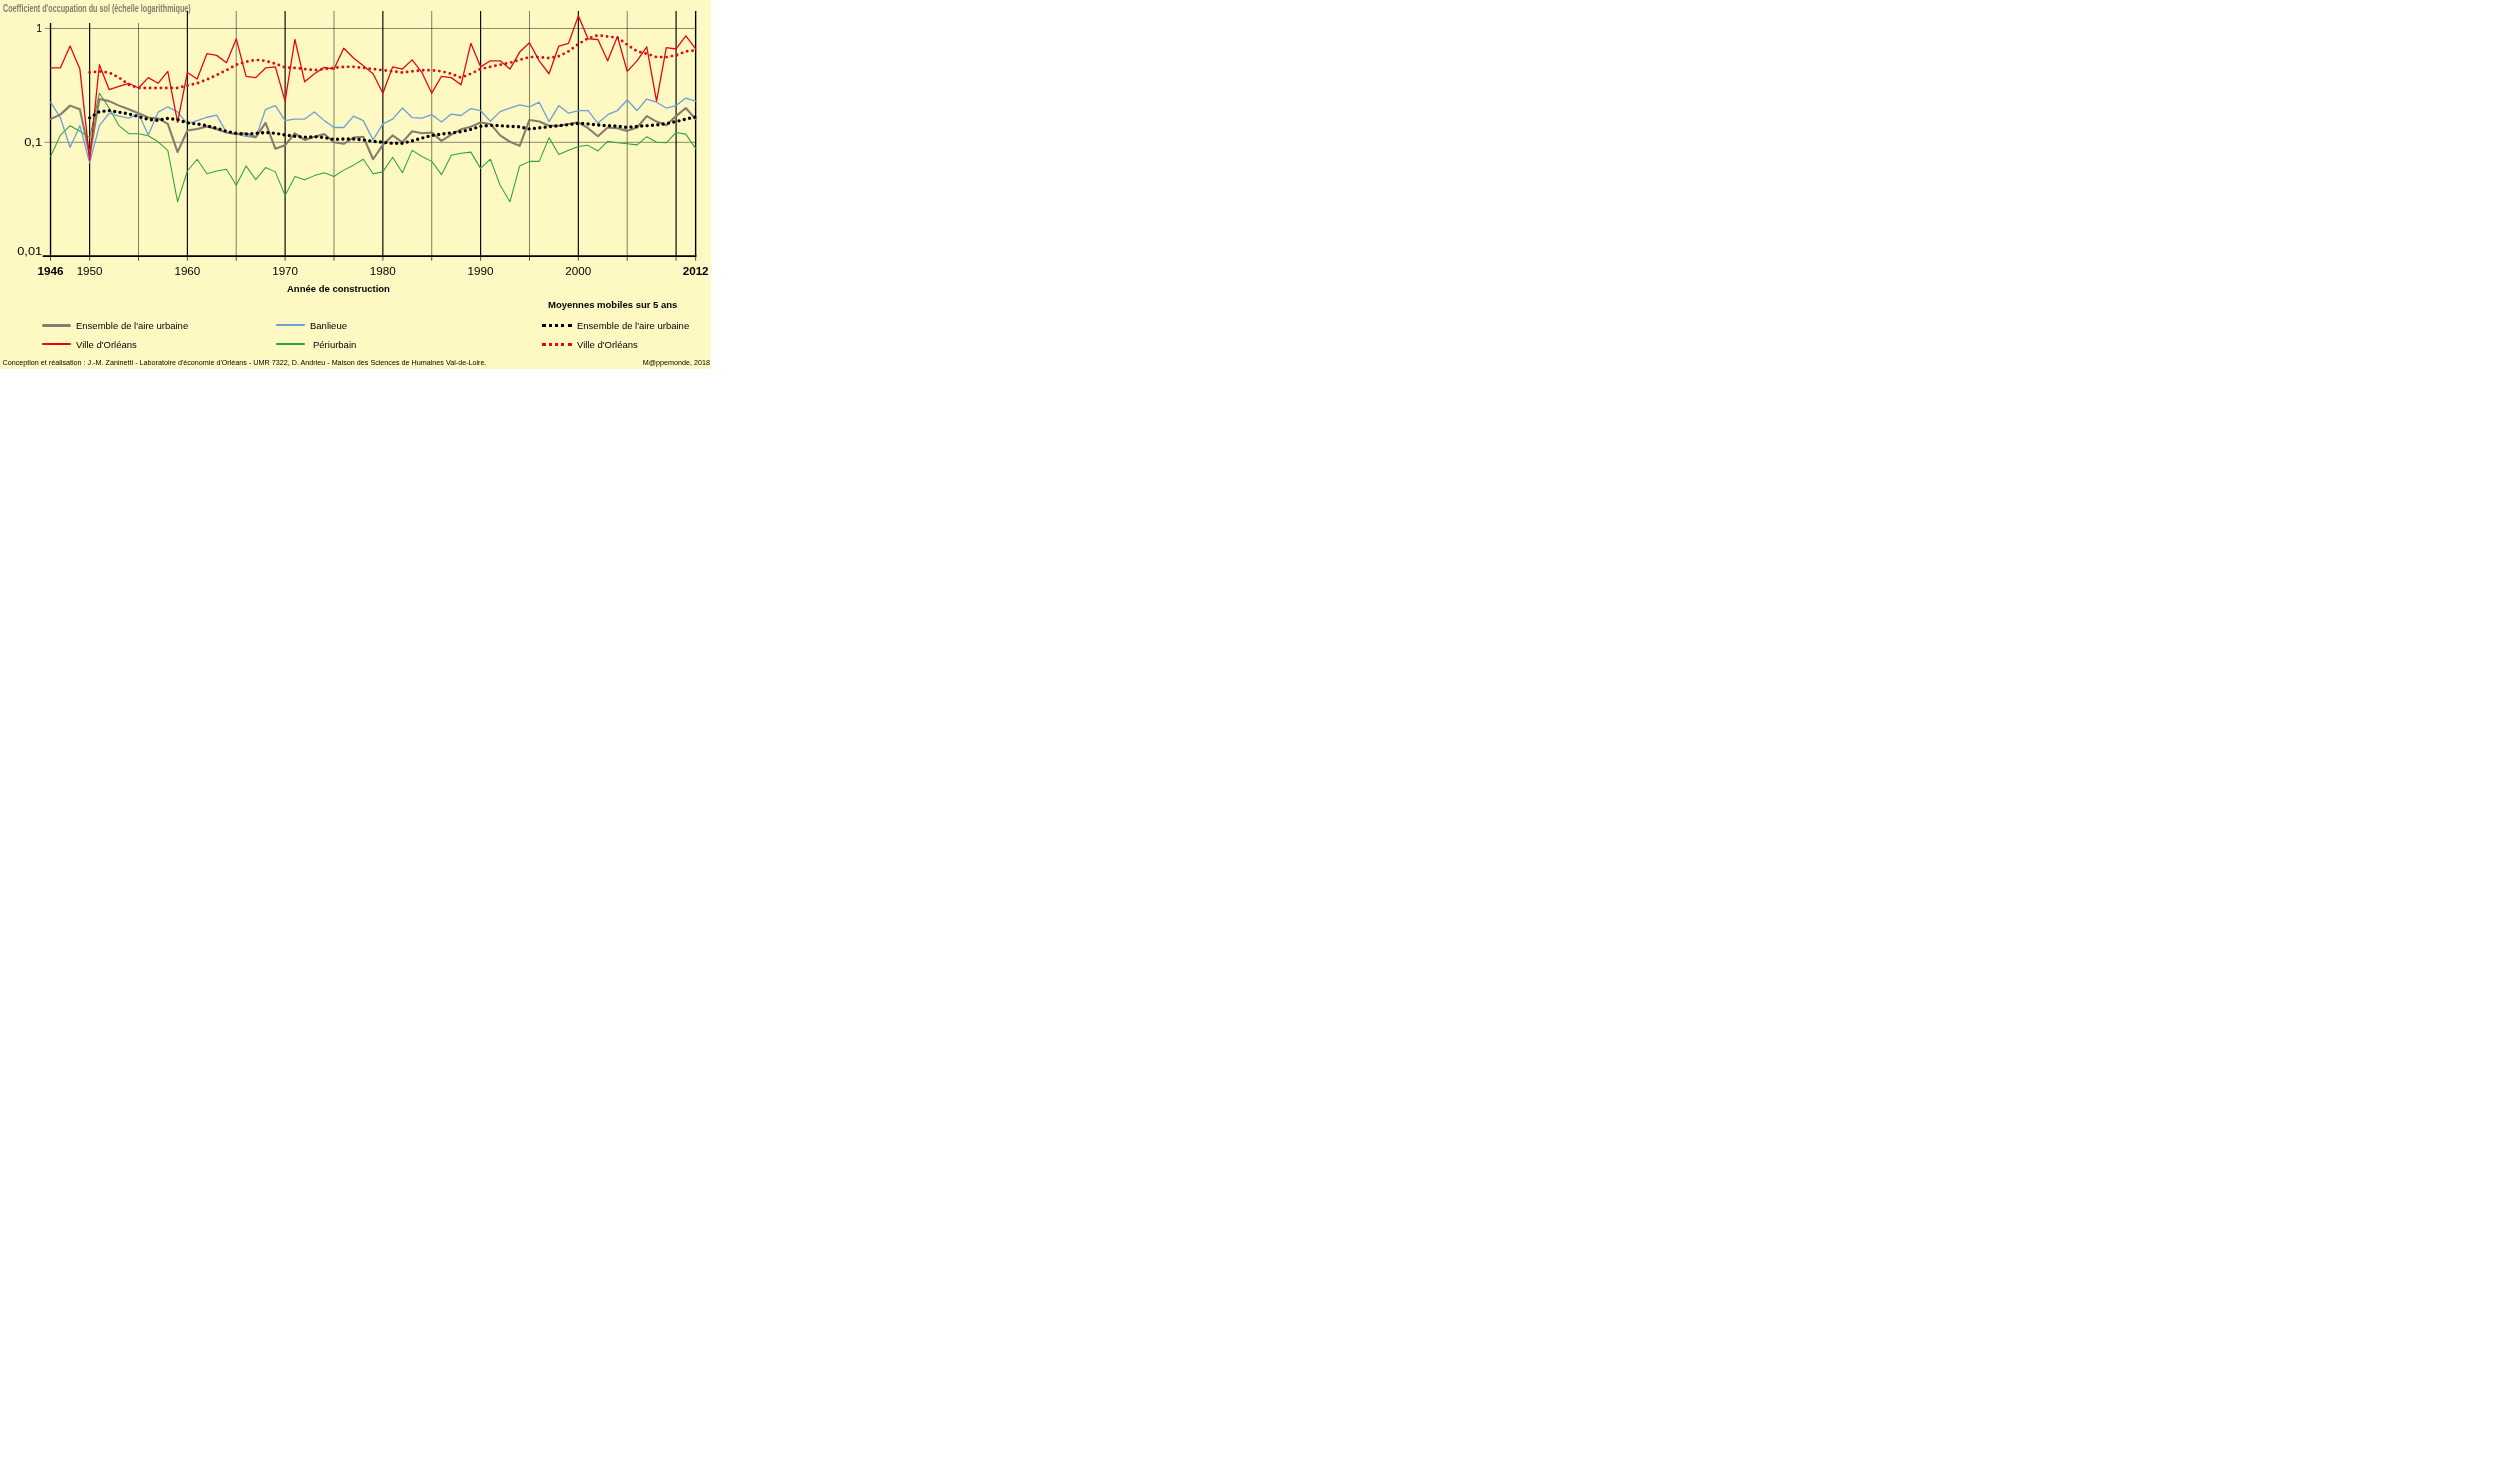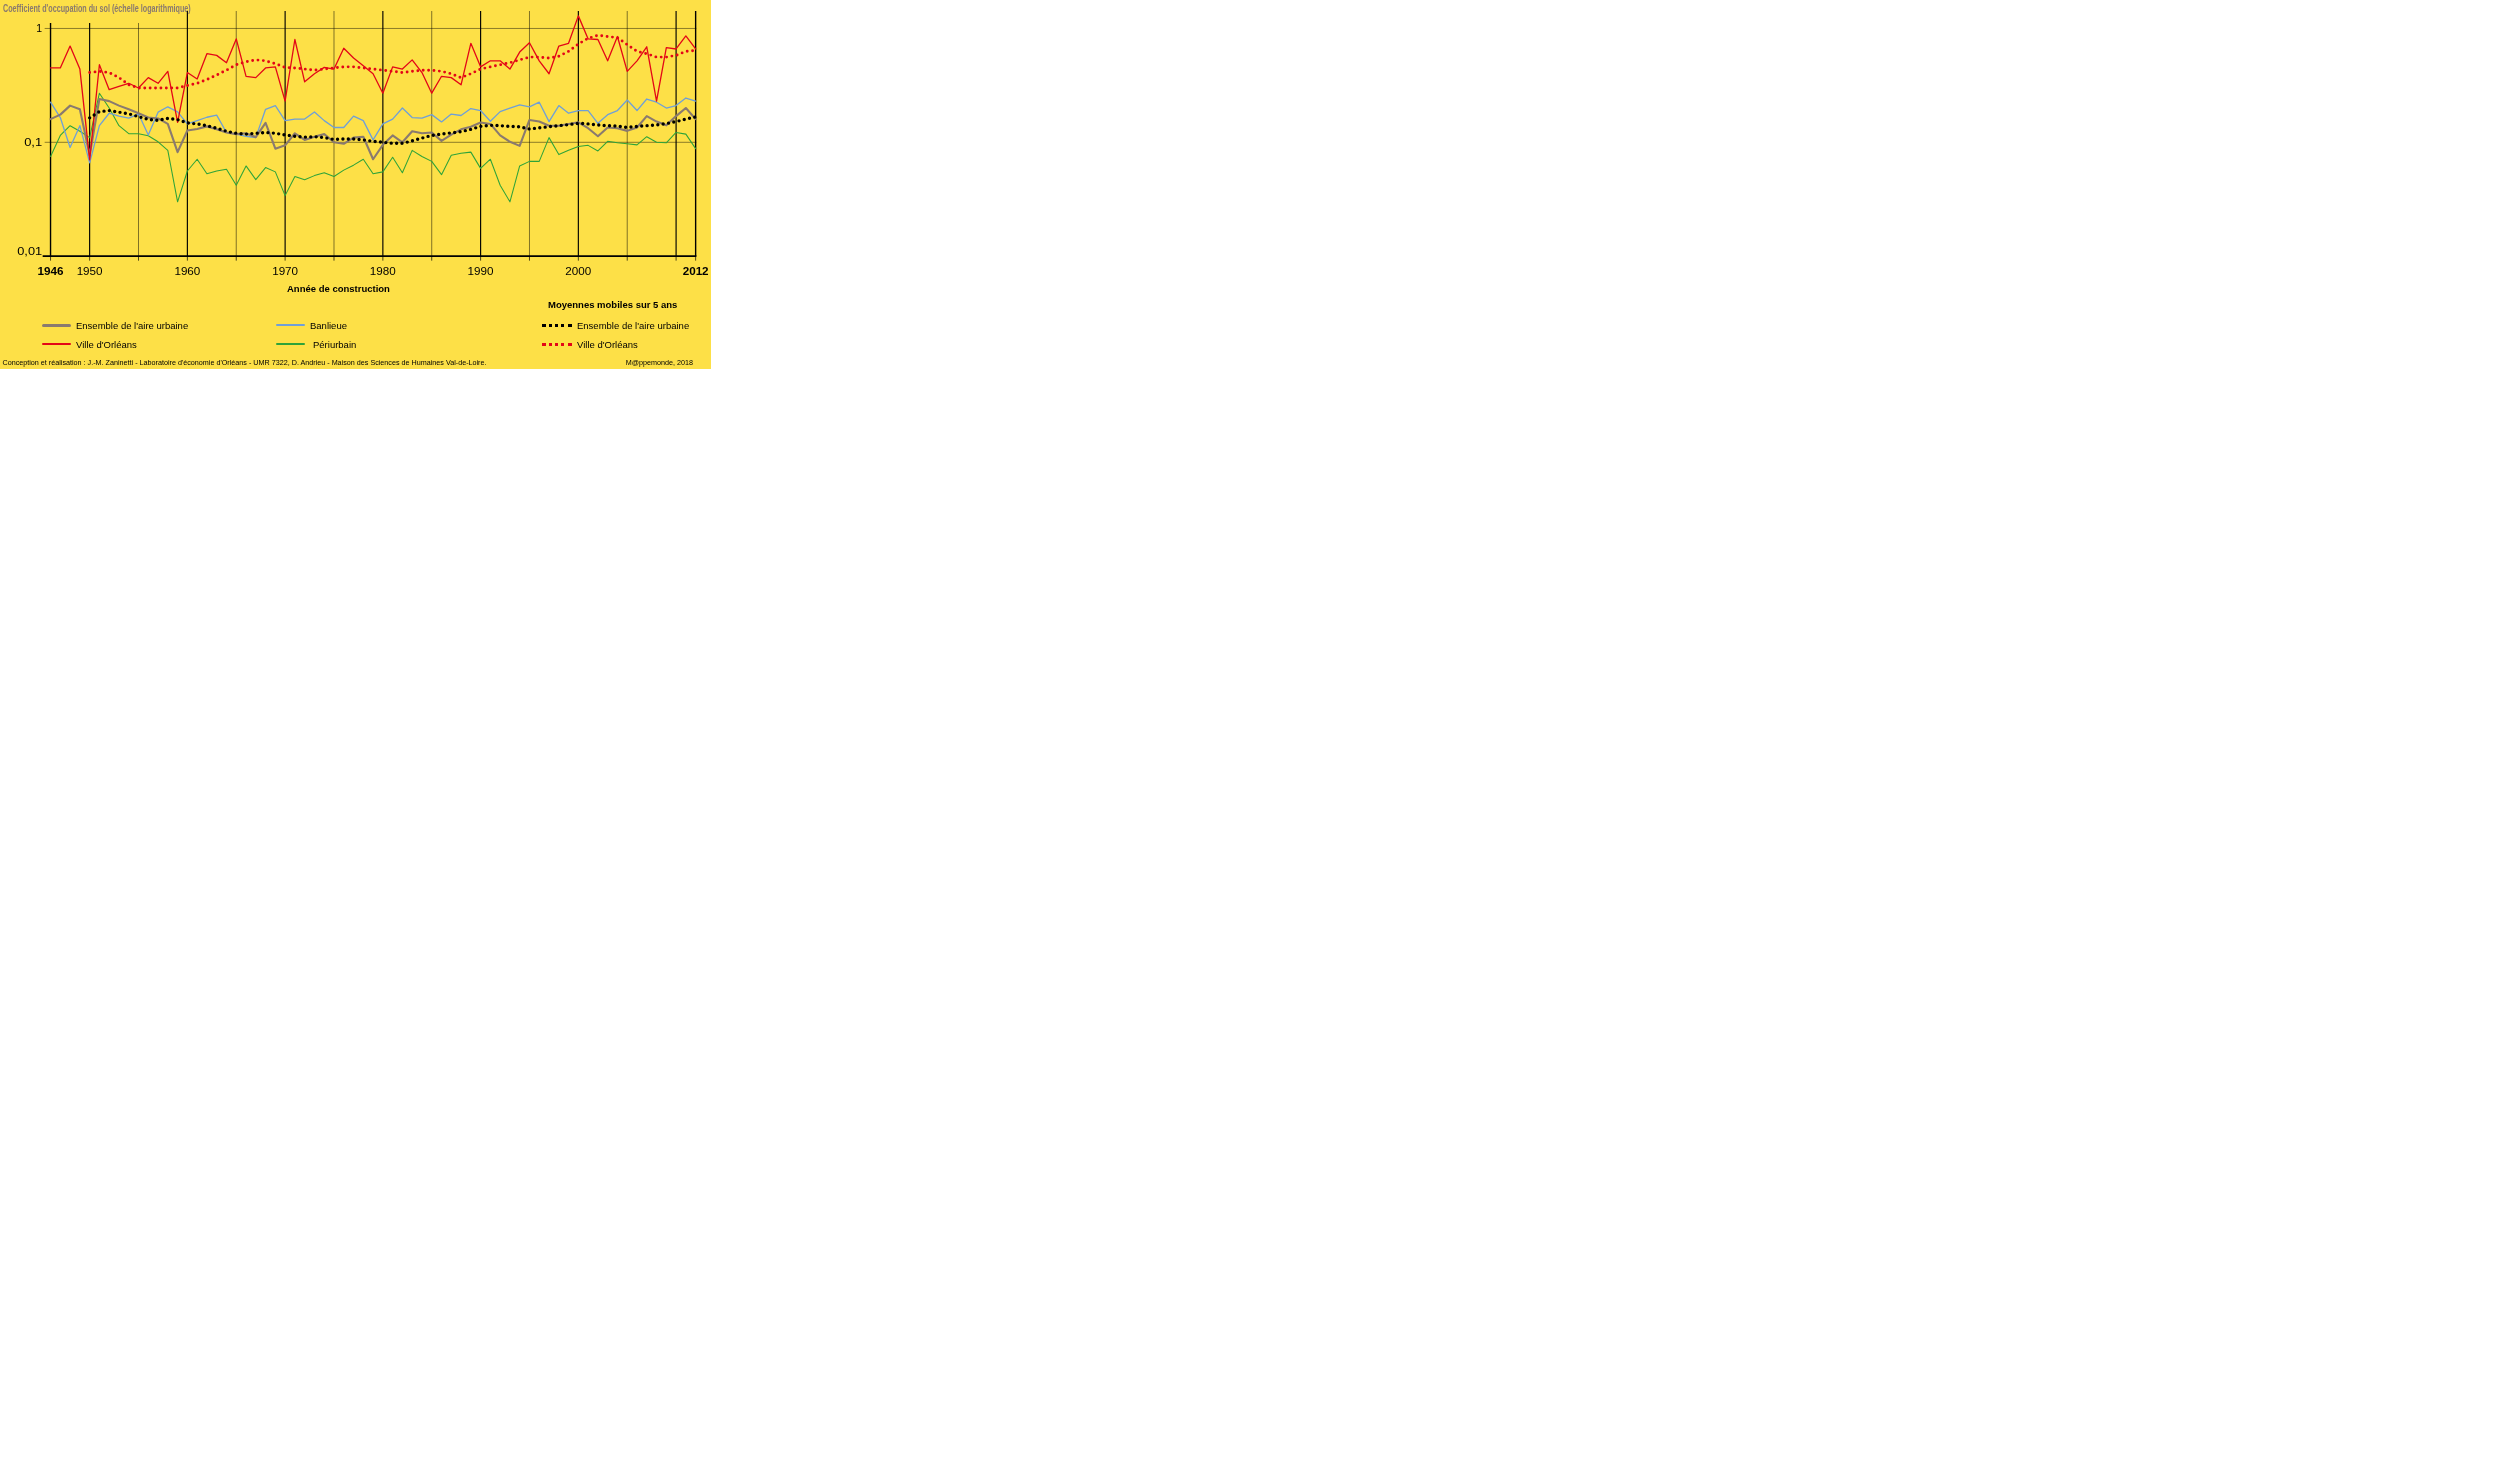--- a/index.html
+++ b/index.html
@@ -1,29 +1,29 @@
 <!DOCTYPE html>
 <html style="font-size:8px"><head>
 <meta charset="utf-8">
 <style>
   html,body{margin:0;padding:0;background:#ffffff;}
-  .page{position:relative;width:711px;height:369px;background:#fde047;overflow:hidden;
+  .page{position:relative;width:711px;height:369px;background:#fef9c3;overflow:hidden;
         font-family:"Liberation Sans",sans-serif;color:#000;}
   .chart-title{position:absolute;left:2.5px;top:3px;font-size:10px;font-weight:bold;
         color:#8a7a6e;transform:scaleX(0.72);transform-origin:0 0;white-space:nowrap;}
   svg{position:absolute;left:0;top:0;}
   .x-axis-title{position:absolute;left:287px;top:283px;width:150px;text-align:left;
         font-size:9.5px;font-weight:bold;white-space:nowrap;}
   .ma-heading{position:absolute;left:548px;top:299px;width:150px;font-size:9.5px;white-space:nowrap;font-weight:bold;}
   .legend-item{position:absolute;height:12px;display:flex;align-items:center;}
   .legend-label{font-size:9.5px;white-space:nowrap;}
   .swatch{position:absolute;}
   .footer{position:absolute;left:0;top:358px;width:711px;font-size:7.2px;}
   .footer-left{position:absolute;left:2.5px;white-space:nowrap;}
-  .footer-right{position:absolute;right:18px;white-space:nowrap;}
+  .footer-right{position:absolute;right:1px;white-space:nowrap;}
 </style>
 </head>
 <body>
 
 <div class="page">
 
   <div class="chart-title">Coefficient d'occupation du sol (échelle logarithmique)</div>
 
   <svg id="chart-svg" width="711" height="369" viewBox="0 0 1423 739">
       <line x1="100.75" y1="46" x2="100.75" y2="513" stroke="#000000" stroke-width="2.8"></line>

